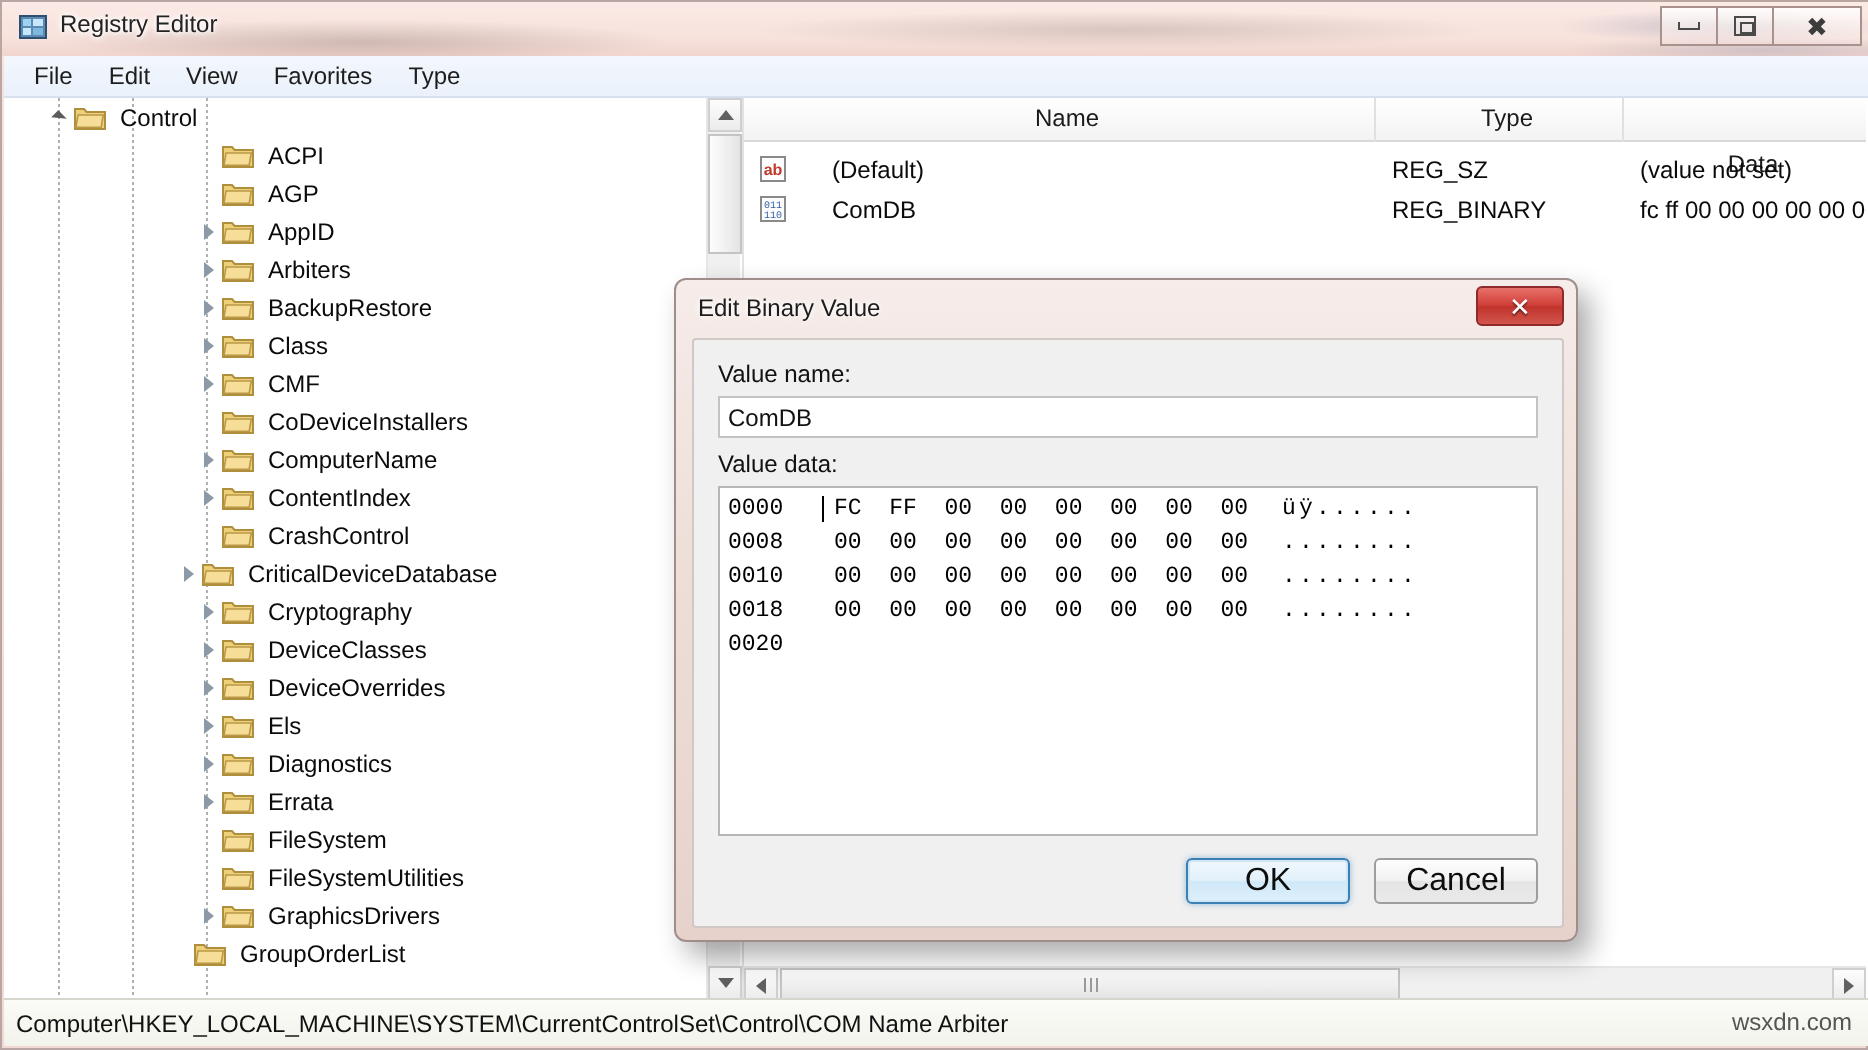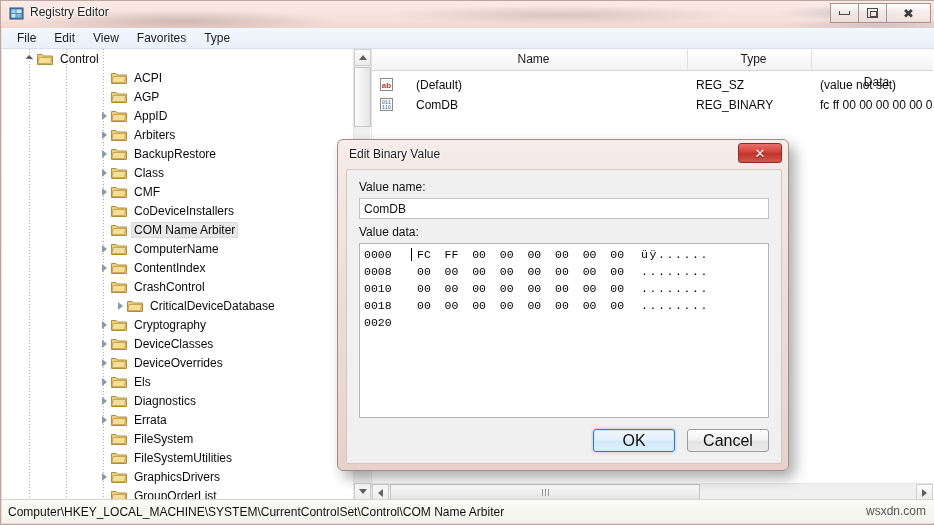--- a/index.html
+++ b/index.html
@@ -522,209 +522,197 @@
               <span class="expander"></span>
               <span class="folder">
                 <svg width="16" height="14" viewBox="0 0 16 14">
                   <path d="M0.5 2.5 L5 2.5 L6.3 4 L15.5 4 L15.5 12.5 L0.5 12.5 Z" fill="#efd07a" stroke="#b08f3c" stroke-width="1"></path>
                   <path d="M2 5.5 L14.6 5.5 L13.6 11.6 L1 11.6 Z" fill="#f7e2a4" stroke="#c9a košt" stroke-width="0"></path>
                   <path d="M2 5.5 L14.6 5.5 L13.6 11.6 L1 11.6 Z" fill="#f6dd98" stroke="#bb9846" stroke-width="0.8"></path>
                 </svg>
               </span>
               <span class="tree-label">CoDeviceInstallers</span>
             </div>
-            <div class="tree-row selected" style="padding-left: 46px;">
+            <div class="tree-row" style="padding-left: 46px;">
+              <div style="width: 47px; flex: 0 0 47px; height: 19px;"></div>
+              <span class="expander">
+                <span class="arrow-collapsed"></span>
+              </span>
+              <span class="folder">
+                <svg width="16" height="14" viewBox="0 0 16 14">
+                  <path d="M0.5 2.5 L5 2.5 L6.3 4 L15.5 4 L15.5 12.5 L0.5 12.5 Z" fill="#efd07a" stroke="#b08f3c" stroke-width="1"></path>
+                  <path d="M2 5.5 L14.6 5.5 L13.6 11.6 L1 11.6 Z" fill="#f7e2a4" stroke="#c9a košt" stroke-width="0"></path>
+                  <path d="M2 5.5 L14.6 5.5 L13.6 11.6 L1 11.6 Z" fill="#f6dd98" stroke="#bb9846" stroke-width="0.8"></path>
+                </svg>
+              </span>
+              <span class="tree-label">ComputerName</span>
+            </div>
+            <div class="tree-row" style="padding-left: 46px;">
+              <div style="width: 47px; flex: 0 0 47px; height: 19px;"></div>
+              <span class="expander">
+                <span class="arrow-collapsed"></span>
+              </span>
+              <span class="folder">
+                <svg width="16" height="14" viewBox="0 0 16 14">
+                  <path d="M0.5 2.5 L5 2.5 L6.3 4 L15.5 4 L15.5 12.5 L0.5 12.5 Z" fill="#efd07a" stroke="#b08f3c" stroke-width="1"></path>
+                  <path d="M2 5.5 L14.6 5.5 L13.6 11.6 L1 11.6 Z" fill="#f7e2a4" stroke="#c9a košt" stroke-width="0"></path>
+                  <path d="M2 5.5 L14.6 5.5 L13.6 11.6 L1 11.6 Z" fill="#f6dd98" stroke="#bb9846" stroke-width="0.8"></path>
+                </svg>
+              </span>
+              <span class="tree-label">ContentIndex</span>
+            </div>
+            <div class="tree-row" style="padding-left: 46px;">
               <div style="width: 47px; flex: 0 0 47px; height: 19px;"></div>
               <span class="expander"></span>
               <span class="folder">
                 <svg width="16" height="14" viewBox="0 0 16 14">
                   <path d="M0.5 2.5 L5 2.5 L6.3 4 L15.5 4 L15.5 12.5 L0.5 12.5 Z" fill="#efd07a" stroke="#b08f3c" stroke-width="1"></path>
                   <path d="M2 5.5 L14.6 5.5 L13.6 11.6 L1 11.6 Z" fill="#f7e2a4" stroke="#c9a košt" stroke-width="0"></path>
                   <path d="M2 5.5 L14.6 5.5 L13.6 11.6 L1 11.6 Z" fill="#f6dd98" stroke="#bb9846" stroke-width="0.8"></path>
                 </svg>
               </span>
-              <span class="tree-label">COM Name Arbiter</span>
-            </div>
-            <div class="tree-row" style="padding-left: 46px;">
-              <div style="width: 47px; flex: 0 0 47px; height: 19px;"></div>
-              <span class="expander">
-                <span class="arrow-collapsed"></span>
-              </span>
-              <span class="folder">
-                <svg width="16" height="14" viewBox="0 0 16 14">
-                  <path d="M0.5 2.5 L5 2.5 L6.3 4 L15.5 4 L15.5 12.5 L0.5 12.5 Z" fill="#efd07a" stroke="#b08f3c" stroke-width="1"></path>
-                  <path d="M2 5.5 L14.6 5.5 L13.6 11.6 L1 11.6 Z" fill="#f7e2a4" stroke="#c9a košt" stroke-width="0"></path>
-                  <path d="M2 5.5 L14.6 5.5 L13.6 11.6 L1 11.6 Z" fill="#f6dd98" stroke="#bb9846" stroke-width="0.8"></path>
-                </svg>
-              </span>
-              <span class="tree-label">ComputerName</span>
-            </div>
-            <div class="tree-row" style="padding-left: 46px;">
-              <div style="width: 47px; flex: 0 0 47px; height: 19px;"></div>
-              <span class="expander">
-                <span class="arrow-collapsed"></span>
-              </span>
-              <span class="folder">
-                <svg width="16" height="14" viewBox="0 0 16 14">
-                  <path d="M0.5 2.5 L5 2.5 L6.3 4 L15.5 4 L15.5 12.5 L0.5 12.5 Z" fill="#efd07a" stroke="#b08f3c" stroke-width="1"></path>
-                  <path d="M2 5.5 L14.6 5.5 L13.6 11.6 L1 11.6 Z" fill="#f7e2a4" stroke="#c9a košt" stroke-width="0"></path>
-                  <path d="M2 5.5 L14.6 5.5 L13.6 11.6 L1 11.6 Z" fill="#f6dd98" stroke="#bb9846" stroke-width="0.8"></path>
-                </svg>
-              </span>
-              <span class="tree-label">ContentIndex</span>
+              <span class="tree-label">CrashControl</span>
+            </div>
+            <div class="tree-row" style="padding-left: 36px;">
+              <div style="width: 47px; flex: 0 0 47px; height: 19px;"></div>
+              <span class="expander">
+                <span class="arrow-collapsed"></span>
+              </span>
+              <span class="folder">
+                <svg width="16" height="14" viewBox="0 0 16 14">
+                  <path d="M0.5 2.5 L5 2.5 L6.3 4 L15.5 4 L15.5 12.5 L0.5 12.5 Z" fill="#efd07a" stroke="#b08f3c" stroke-width="1"></path>
+                  <path d="M2 5.5 L14.6 5.5 L13.6 11.6 L1 11.6 Z" fill="#f7e2a4" stroke="#c9a košt" stroke-width="0"></path>
+                  <path d="M2 5.5 L14.6 5.5 L13.6 11.6 L1 11.6 Z" fill="#f6dd98" stroke="#bb9846" stroke-width="0.8"></path>
+                </svg>
+              </span>
+              <span class="tree-label">CriticalDeviceDatabase</span>
+            </div>
+            <div class="tree-row" style="padding-left: 46px;">
+              <div style="width: 47px; flex: 0 0 47px; height: 19px;"></div>
+              <span class="expander">
+                <span class="arrow-collapsed"></span>
+              </span>
+              <span class="folder">
+                <svg width="16" height="14" viewBox="0 0 16 14">
+                  <path d="M0.5 2.5 L5 2.5 L6.3 4 L15.5 4 L15.5 12.5 L0.5 12.5 Z" fill="#efd07a" stroke="#b08f3c" stroke-width="1"></path>
+                  <path d="M2 5.5 L14.6 5.5 L13.6 11.6 L1 11.6 Z" fill="#f7e2a4" stroke="#c9a košt" stroke-width="0"></path>
+                  <path d="M2 5.5 L14.6 5.5 L13.6 11.6 L1 11.6 Z" fill="#f6dd98" stroke="#bb9846" stroke-width="0.8"></path>
+                </svg>
+              </span>
+              <span class="tree-label">Cryptography</span>
+            </div>
+            <div class="tree-row" style="padding-left: 46px;">
+              <div style="width: 47px; flex: 0 0 47px; height: 19px;"></div>
+              <span class="expander">
+                <span class="arrow-collapsed"></span>
+              </span>
+              <span class="folder">
+                <svg width="16" height="14" viewBox="0 0 16 14">
+                  <path d="M0.5 2.5 L5 2.5 L6.3 4 L15.5 4 L15.5 12.5 L0.5 12.5 Z" fill="#efd07a" stroke="#b08f3c" stroke-width="1"></path>
+                  <path d="M2 5.5 L14.6 5.5 L13.6 11.6 L1 11.6 Z" fill="#f7e2a4" stroke="#c9a košt" stroke-width="0"></path>
+                  <path d="M2 5.5 L14.6 5.5 L13.6 11.6 L1 11.6 Z" fill="#f6dd98" stroke="#bb9846" stroke-width="0.8"></path>
+                </svg>
+              </span>
+              <span class="tree-label">DeviceClasses</span>
+            </div>
+            <div class="tree-row" style="padding-left: 46px;">
+              <div style="width: 47px; flex: 0 0 47px; height: 19px;"></div>
+              <span class="expander">
+                <span class="arrow-collapsed"></span>
+              </span>
+              <span class="folder">
+                <svg width="16" height="14" viewBox="0 0 16 14">
+                  <path d="M0.5 2.5 L5 2.5 L6.3 4 L15.5 4 L15.5 12.5 L0.5 12.5 Z" fill="#efd07a" stroke="#b08f3c" stroke-width="1"></path>
+                  <path d="M2 5.5 L14.6 5.5 L13.6 11.6 L1 11.6 Z" fill="#f7e2a4" stroke="#c9a košt" stroke-width="0"></path>
+                  <path d="M2 5.5 L14.6 5.5 L13.6 11.6 L1 11.6 Z" fill="#f6dd98" stroke="#bb9846" stroke-width="0.8"></path>
+                </svg>
+              </span>
+              <span class="tree-label">DeviceOverrides</span>
+            </div>
+            <div class="tree-row" style="padding-left: 46px;">
+              <div style="width: 47px; flex: 0 0 47px; height: 19px;"></div>
+              <span class="expander">
+                <span class="arrow-collapsed"></span>
+              </span>
+              <span class="folder">
+                <svg width="16" height="14" viewBox="0 0 16 14">
+                  <path d="M0.5 2.5 L5 2.5 L6.3 4 L15.5 4 L15.5 12.5 L0.5 12.5 Z" fill="#efd07a" stroke="#b08f3c" stroke-width="1"></path>
+                  <path d="M2 5.5 L14.6 5.5 L13.6 11.6 L1 11.6 Z" fill="#f7e2a4" stroke="#c9a košt" stroke-width="0"></path>
+                  <path d="M2 5.5 L14.6 5.5 L13.6 11.6 L1 11.6 Z" fill="#f6dd98" stroke="#bb9846" stroke-width="0.8"></path>
+                </svg>
+              </span>
+              <span class="tree-label">Els</span>
+            </div>
+            <div class="tree-row" style="padding-left: 46px;">
+              <div style="width: 47px; flex: 0 0 47px; height: 19px;"></div>
+              <span class="expander">
+                <span class="arrow-collapsed"></span>
+              </span>
+              <span class="folder">
+                <svg width="16" height="14" viewBox="0 0 16 14">
+                  <path d="M0.5 2.5 L5 2.5 L6.3 4 L15.5 4 L15.5 12.5 L0.5 12.5 Z" fill="#efd07a" stroke="#b08f3c" stroke-width="1"></path>
+                  <path d="M2 5.5 L14.6 5.5 L13.6 11.6 L1 11.6 Z" fill="#f7e2a4" stroke="#c9a košt" stroke-width="0"></path>
+                  <path d="M2 5.5 L14.6 5.5 L13.6 11.6 L1 11.6 Z" fill="#f6dd98" stroke="#bb9846" stroke-width="0.8"></path>
+                </svg>
+              </span>
+              <span class="tree-label">Diagnostics</span>
+            </div>
+            <div class="tree-row" style="padding-left: 46px;">
+              <div style="width: 47px; flex: 0 0 47px; height: 19px;"></div>
+              <span class="expander">
+                <span class="arrow-collapsed"></span>
+              </span>
+              <span class="folder">
+                <svg width="16" height="14" viewBox="0 0 16 14">
+                  <path d="M0.5 2.5 L5 2.5 L6.3 4 L15.5 4 L15.5 12.5 L0.5 12.5 Z" fill="#efd07a" stroke="#b08f3c" stroke-width="1"></path>
+                  <path d="M2 5.5 L14.6 5.5 L13.6 11.6 L1 11.6 Z" fill="#f7e2a4" stroke="#c9a košt" stroke-width="0"></path>
+                  <path d="M2 5.5 L14.6 5.5 L13.6 11.6 L1 11.6 Z" fill="#f6dd98" stroke="#bb9846" stroke-width="0.8"></path>
+                </svg>
+              </span>
+              <span class="tree-label">Errata</span>
             </div>
             <div class="tree-row" style="padding-left: 46px;">
               <div style="width: 47px; flex: 0 0 47px; height: 19px;"></div>
               <span class="expander"></span>
               <span class="folder">
                 <svg width="16" height="14" viewBox="0 0 16 14">
                   <path d="M0.5 2.5 L5 2.5 L6.3 4 L15.5 4 L15.5 12.5 L0.5 12.5 Z" fill="#efd07a" stroke="#b08f3c" stroke-width="1"></path>
                   <path d="M2 5.5 L14.6 5.5 L13.6 11.6 L1 11.6 Z" fill="#f7e2a4" stroke="#c9a košt" stroke-width="0"></path>
                   <path d="M2 5.5 L14.6 5.5 L13.6 11.6 L1 11.6 Z" fill="#f6dd98" stroke="#bb9846" stroke-width="0.8"></path>
                 </svg>
               </span>
-              <span class="tree-label">CrashControl</span>
-            </div>
-            <div class="tree-row" style="padding-left: 62px;">
-              <div style="width: 47px; flex: 0 0 47px; height: 19px;"></div>
-              <span class="expander">
-                <span class="arrow-collapsed"></span>
-              </span>
-              <span class="folder">
-                <svg width="16" height="14" viewBox="0 0 16 14">
-                  <path d="M0.5 2.5 L5 2.5 L6.3 4 L15.5 4 L15.5 12.5 L0.5 12.5 Z" fill="#efd07a" stroke="#b08f3c" stroke-width="1"></path>
-                  <path d="M2 5.5 L14.6 5.5 L13.6 11.6 L1 11.6 Z" fill="#f7e2a4" stroke="#c9a košt" stroke-width="0"></path>
-                  <path d="M2 5.5 L14.6 5.5 L13.6 11.6 L1 11.6 Z" fill="#f6dd98" stroke="#bb9846" stroke-width="0.8"></path>
-                </svg>
-              </span>
-              <span class="tree-label">CriticalDeviceDatabase</span>
-            </div>
-            <div class="tree-row" style="padding-left: 46px;">
-              <div style="width: 47px; flex: 0 0 47px; height: 19px;"></div>
-              <span class="expander">
-                <span class="arrow-collapsed"></span>
-              </span>
-              <span class="folder">
-                <svg width="16" height="14" viewBox="0 0 16 14">
-                  <path d="M0.5 2.5 L5 2.5 L6.3 4 L15.5 4 L15.5 12.5 L0.5 12.5 Z" fill="#efd07a" stroke="#b08f3c" stroke-width="1"></path>
-                  <path d="M2 5.5 L14.6 5.5 L13.6 11.6 L1 11.6 Z" fill="#f7e2a4" stroke="#c9a košt" stroke-width="0"></path>
-                  <path d="M2 5.5 L14.6 5.5 L13.6 11.6 L1 11.6 Z" fill="#f6dd98" stroke="#bb9846" stroke-width="0.8"></path>
-                </svg>
-              </span>
-              <span class="tree-label">Cryptography</span>
-            </div>
-            <div class="tree-row" style="padding-left: 46px;">
-              <div style="width: 47px; flex: 0 0 47px; height: 19px;"></div>
-              <span class="expander">
-                <span class="arrow-collapsed"></span>
-              </span>
-              <span class="folder">
-                <svg width="16" height="14" viewBox="0 0 16 14">
-                  <path d="M0.5 2.5 L5 2.5 L6.3 4 L15.5 4 L15.5 12.5 L0.5 12.5 Z" fill="#efd07a" stroke="#b08f3c" stroke-width="1"></path>
-                  <path d="M2 5.5 L14.6 5.5 L13.6 11.6 L1 11.6 Z" fill="#f7e2a4" stroke="#c9a košt" stroke-width="0"></path>
-                  <path d="M2 5.5 L14.6 5.5 L13.6 11.6 L1 11.6 Z" fill="#f6dd98" stroke="#bb9846" stroke-width="0.8"></path>
-                </svg>
-              </span>
-              <span class="tree-label">DeviceClasses</span>
-            </div>
-            <div class="tree-row" style="padding-left: 46px;">
-              <div style="width: 47px; flex: 0 0 47px; height: 19px;"></div>
-              <span class="expander">
-                <span class="arrow-collapsed"></span>
-              </span>
-              <span class="folder">
-                <svg width="16" height="14" viewBox="0 0 16 14">
-                  <path d="M0.5 2.5 L5 2.5 L6.3 4 L15.5 4 L15.5 12.5 L0.5 12.5 Z" fill="#efd07a" stroke="#b08f3c" stroke-width="1"></path>
-                  <path d="M2 5.5 L14.6 5.5 L13.6 11.6 L1 11.6 Z" fill="#f7e2a4" stroke="#c9a košt" stroke-width="0"></path>
-                  <path d="M2 5.5 L14.6 5.5 L13.6 11.6 L1 11.6 Z" fill="#f6dd98" stroke="#bb9846" stroke-width="0.8"></path>
-                </svg>
-              </span>
-              <span class="tree-label">DeviceOverrides</span>
-            </div>
-            <div class="tree-row" style="padding-left: 46px;">
-              <div style="width: 47px; flex: 0 0 47px; height: 19px;"></div>
-              <span class="expander">
-                <span class="arrow-collapsed"></span>
-              </span>
-              <span class="folder">
-                <svg width="16" height="14" viewBox="0 0 16 14">
-                  <path d="M0.5 2.5 L5 2.5 L6.3 4 L15.5 4 L15.5 12.5 L0.5 12.5 Z" fill="#efd07a" stroke="#b08f3c" stroke-width="1"></path>
-                  <path d="M2 5.5 L14.6 5.5 L13.6 11.6 L1 11.6 Z" fill="#f7e2a4" stroke="#c9a košt" stroke-width="0"></path>
-                  <path d="M2 5.5 L14.6 5.5 L13.6 11.6 L1 11.6 Z" fill="#f6dd98" stroke="#bb9846" stroke-width="0.8"></path>
-                </svg>
-              </span>
-              <span class="tree-label">Els</span>
-            </div>
-            <div class="tree-row" style="padding-left: 46px;">
-              <div style="width: 47px; flex: 0 0 47px; height: 19px;"></div>
-              <span class="expander">
-                <span class="arrow-collapsed"></span>
-              </span>
-              <span class="folder">
-                <svg width="16" height="14" viewBox="0 0 16 14">
-                  <path d="M0.5 2.5 L5 2.5 L6.3 4 L15.5 4 L15.5 12.5 L0.5 12.5 Z" fill="#efd07a" stroke="#b08f3c" stroke-width="1"></path>
-                  <path d="M2 5.5 L14.6 5.5 L13.6 11.6 L1 11.6 Z" fill="#f7e2a4" stroke="#c9a košt" stroke-width="0"></path>
-                  <path d="M2 5.5 L14.6 5.5 L13.6 11.6 L1 11.6 Z" fill="#f6dd98" stroke="#bb9846" stroke-width="0.8"></path>
-                </svg>
-              </span>
-              <span class="tree-label">Diagnostics</span>
-            </div>
-            <div class="tree-row" style="padding-left: 46px;">
-              <div style="width: 47px; flex: 0 0 47px; height: 19px;"></div>
-              <span class="expander">
-                <span class="arrow-collapsed"></span>
-              </span>
-              <span class="folder">
-                <svg width="16" height="14" viewBox="0 0 16 14">
-                  <path d="M0.5 2.5 L5 2.5 L6.3 4 L15.5 4 L15.5 12.5 L0.5 12.5 Z" fill="#efd07a" stroke="#b08f3c" stroke-width="1"></path>
-                  <path d="M2 5.5 L14.6 5.5 L13.6 11.6 L1 11.6 Z" fill="#f7e2a4" stroke="#c9a košt" stroke-width="0"></path>
-                  <path d="M2 5.5 L14.6 5.5 L13.6 11.6 L1 11.6 Z" fill="#f6dd98" stroke="#bb9846" stroke-width="0.8"></path>
-                </svg>
-              </span>
-              <span class="tree-label">Errata</span>
+              <span class="tree-label">FileSystem</span>
             </div>
             <div class="tree-row" style="padding-left: 46px;">
               <div style="width: 47px; flex: 0 0 47px; height: 19px;"></div>
               <span class="expander"></span>
               <span class="folder">
                 <svg width="16" height="14" viewBox="0 0 16 14">
                   <path d="M0.5 2.5 L5 2.5 L6.3 4 L15.5 4 L15.5 12.5 L0.5 12.5 Z" fill="#efd07a" stroke="#b08f3c" stroke-width="1"></path>
                   <path d="M2 5.5 L14.6 5.5 L13.6 11.6 L1 11.6 Z" fill="#f7e2a4" stroke="#c9a košt" stroke-width="0"></path>
                   <path d="M2 5.5 L14.6 5.5 L13.6 11.6 L1 11.6 Z" fill="#f6dd98" stroke="#bb9846" stroke-width="0.8"></path>
                 </svg>
               </span>
-              <span class="tree-label">FileSystem</span>
-            </div>
-            <div class="tree-row" style="padding-left: 46px;">
-              <div style="width: 47px; flex: 0 0 47px; height: 19px;"></div>
-              <span class="expander"></span>
-              <span class="folder">
-                <svg width="16" height="14" viewBox="0 0 16 14">
-                  <path d="M0.5 2.5 L5 2.5 L6.3 4 L15.5 4 L15.5 12.5 L0.5 12.5 Z" fill="#efd07a" stroke="#b08f3c" stroke-width="1"></path>
-                  <path d="M2 5.5 L14.6 5.5 L13.6 11.6 L1 11.6 Z" fill="#f7e2a4" stroke="#c9a košt" stroke-width="0"></path>
-                  <path d="M2 5.5 L14.6 5.5 L13.6 11.6 L1 11.6 Z" fill="#f6dd98" stroke="#bb9846" stroke-width="0.8"></path>
-                </svg>
-              </span>
               <span class="tree-label">FileSystemUtilities</span>
             </div>
             <div class="tree-row" style="padding-left: 46px;">
               <div style="width: 47px; flex: 0 0 47px; height: 19px;"></div>
               <span class="expander">
                 <span class="arrow-collapsed"></span>
               </span>
               <span class="folder">
                 <svg width="16" height="14" viewBox="0 0 16 14">
                   <path d="M0.5 2.5 L5 2.5 L6.3 4 L15.5 4 L15.5 12.5 L0.5 12.5 Z" fill="#efd07a" stroke="#b08f3c" stroke-width="1"></path>
                   <path d="M2 5.5 L14.6 5.5 L13.6 11.6 L1 11.6 Z" fill="#f7e2a4" stroke="#c9a košt" stroke-width="0"></path>
                   <path d="M2 5.5 L14.6 5.5 L13.6 11.6 L1 11.6 Z" fill="#f6dd98" stroke="#bb9846" stroke-width="0.8"></path>
                 </svg>
               </span>
               <span class="tree-label">GraphicsDrivers</span>
             </div>
-            <div class="tree-row" style="padding-left: 46px;">
+            <div class="tree-row" style="padding-left: 32px;">
               <div style="width: 47px; flex: 0 0 47px; height: 19px;"></div>
               <span class="expander"></span>
               <span class="folder">
                 <svg width="16" height="14" viewBox="0 0 16 14">
                   <path d="M0.5 2.5 L5 2.5 L6.3 4 L15.5 4 L15.5 12.5 L0.5 12.5 Z" fill="#efd07a" stroke="#b08f3c" stroke-width="1"></path>
                   <path d="M2 5.5 L14.6 5.5 L13.6 11.6 L1 11.6 Z" fill="#f7e2a4" stroke="#c9a košt" stroke-width="0"></path>
                   <path d="M2 5.5 L14.6 5.5 L13.6 11.6 L1 11.6 Z" fill="#f6dd98" stroke="#bb9846" stroke-width="0.8"></path>
                 </svg>
               </span>
               <span class="tree-label">GroupOrderList</span>

